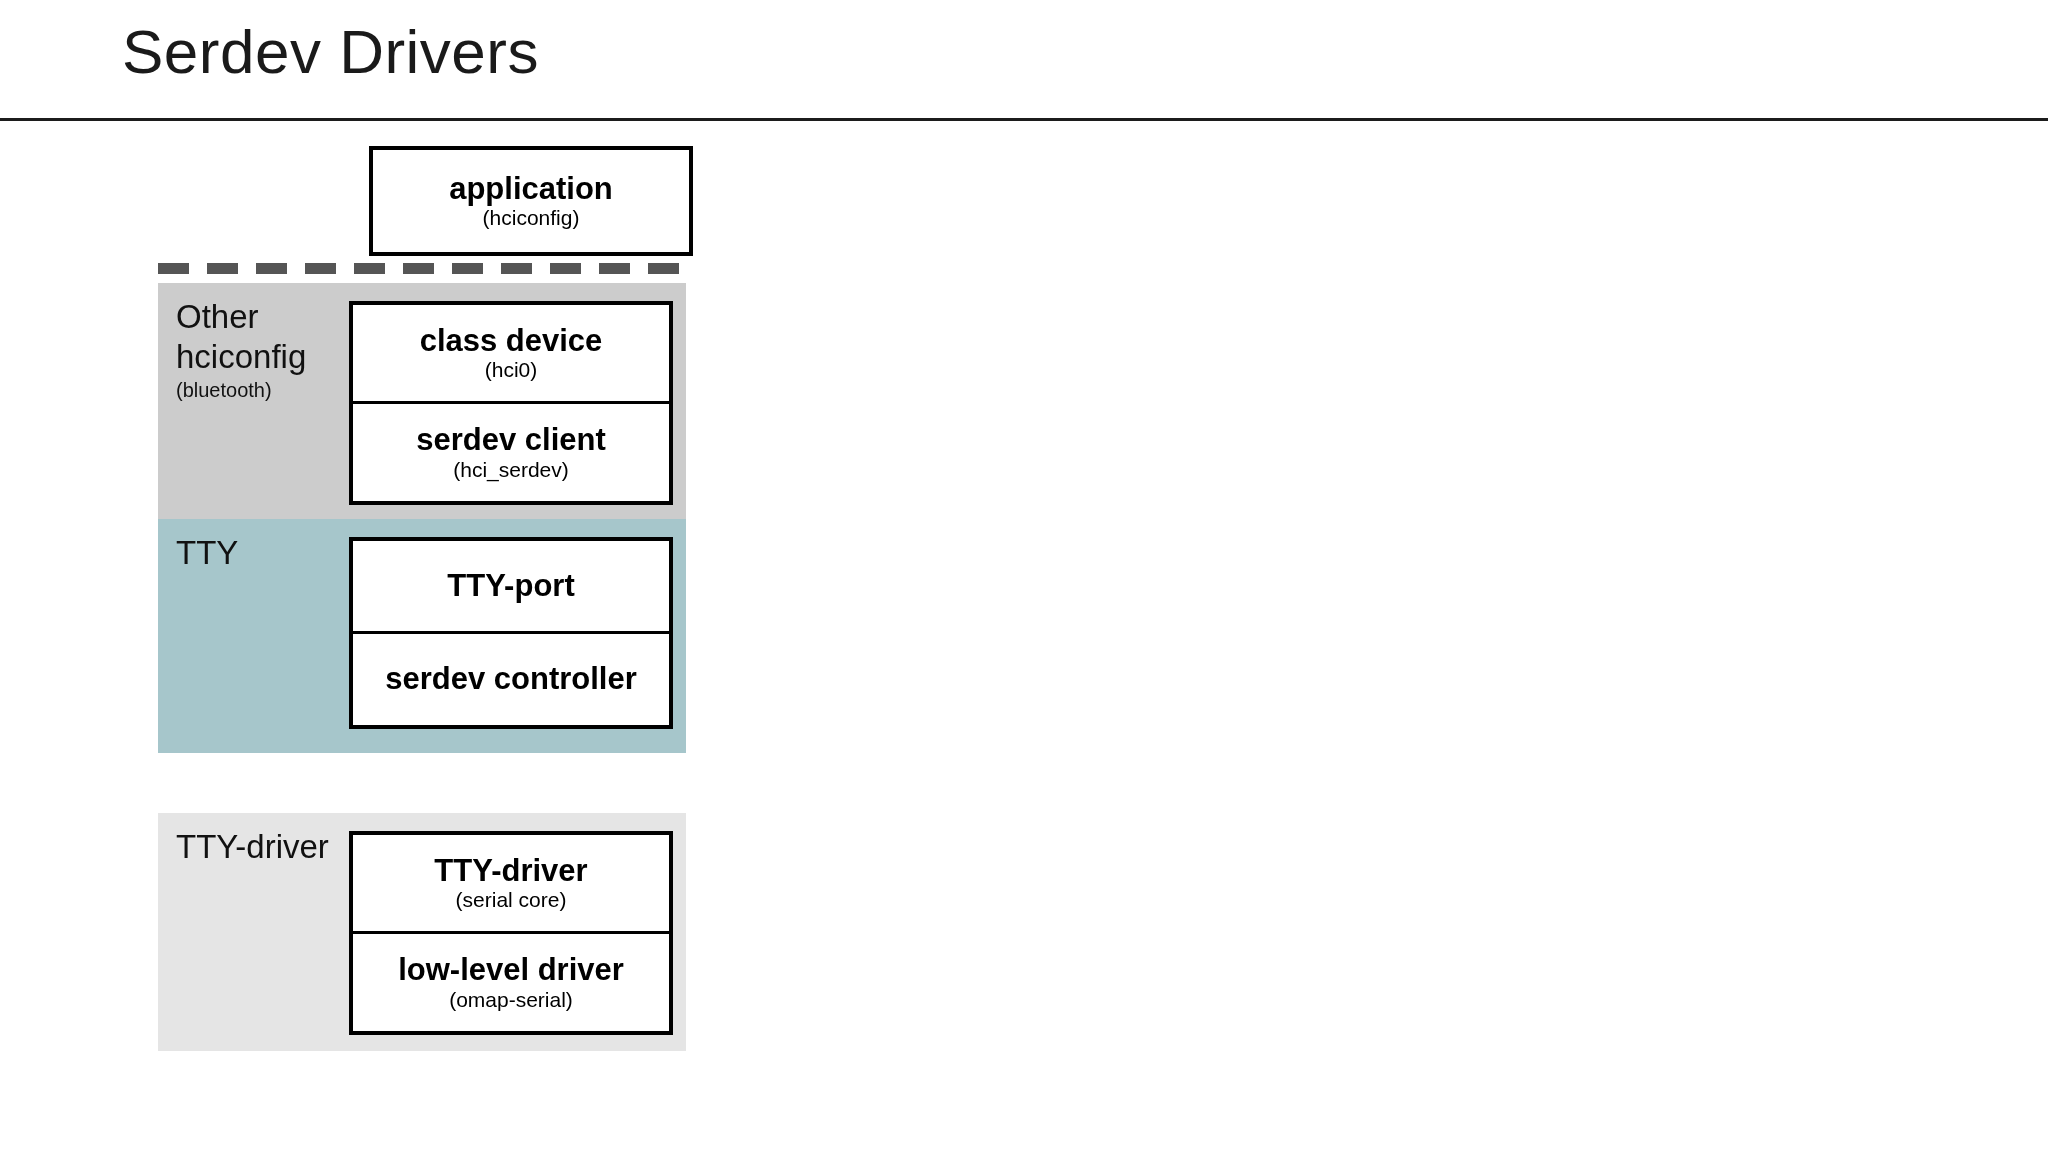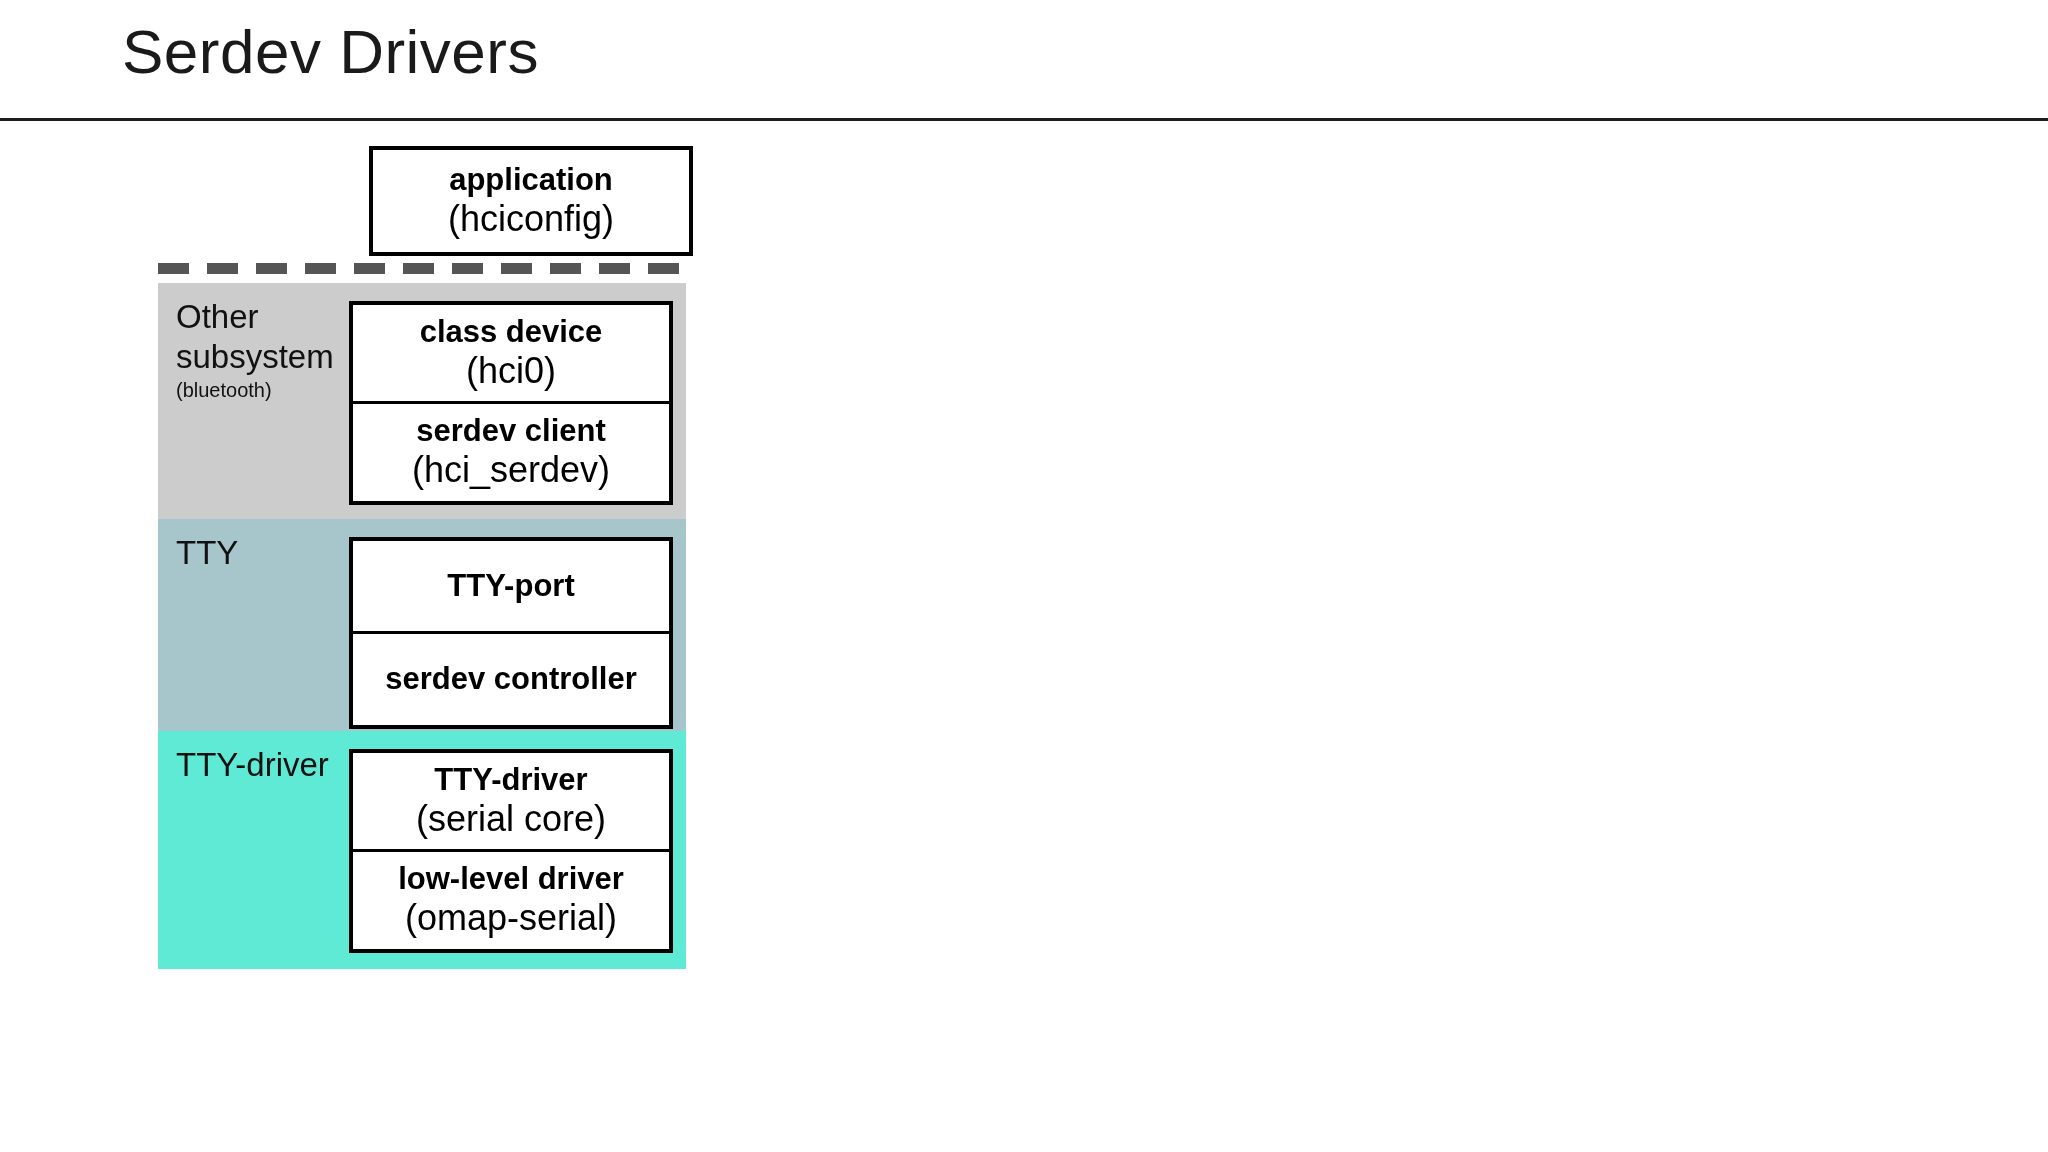--- a/index.html
+++ b/index.html
@@ -73,21 +73,21 @@
     border-top-width: 3px;
     margin-top: -4px;
   }
   .node-title {
     font-size: 31px;
     font-weight: bold;
     line-height: 1.12;
     white-space: nowrap;
   }
   .node-sub {
-    font-size: 36px;
+    font-size: 21px;
     font-weight: normal;
     line-height: 1.15;
     white-space: nowrap;
   }
 
   
   #application-box {
     position: absolute;
     left: 349px;
     top: 146px;
@@ -138,23 +138,23 @@
     top: 283px;
     height: 244px;
     background: #cccccc;
   }
   #band-tty {
     top: 519px;
     height: 234px;
     background: #a6c6cb;
   }
   #band-tty-driver {
-    top: 731px;
+    top: 813px;
     height: 238px;
-    background: #5eead4;
+    background: #e5e5e5;
   }
 
   
   #stack-other-subsystem {
     left: 191px;
     top: 18px;
     width: 324px;
   }
   #stack-other-subsystem .node-box { height: 104px; }
 
@@ -184,21 +184,21 @@
 
   <div id="application-box" class="node-box">
     <div class="node-title">application</div>
     <div class="node-sub">(hciconfig)</div>
   </div>
 
   <div id="userspace-kernel-divider"></div>
 
   <div id="band-other-subsystem" class="layer-band">
     <div class="layer-label">
-      <span>Other subsystem</span>
+      <span>Other hciconfig</span>
       <span class="layer-sub">(bluetooth)</span>
     </div>
     <div id="stack-other-subsystem" class="box-stack">
       <div class="node-box">
         <div class="node-title">class device</div>
         <div class="node-sub">(hci0)</div>
       </div>
       <div class="node-box">
         <div class="node-title">serdev client</div>
         <div class="node-sub">(hci_serdev)</div>

